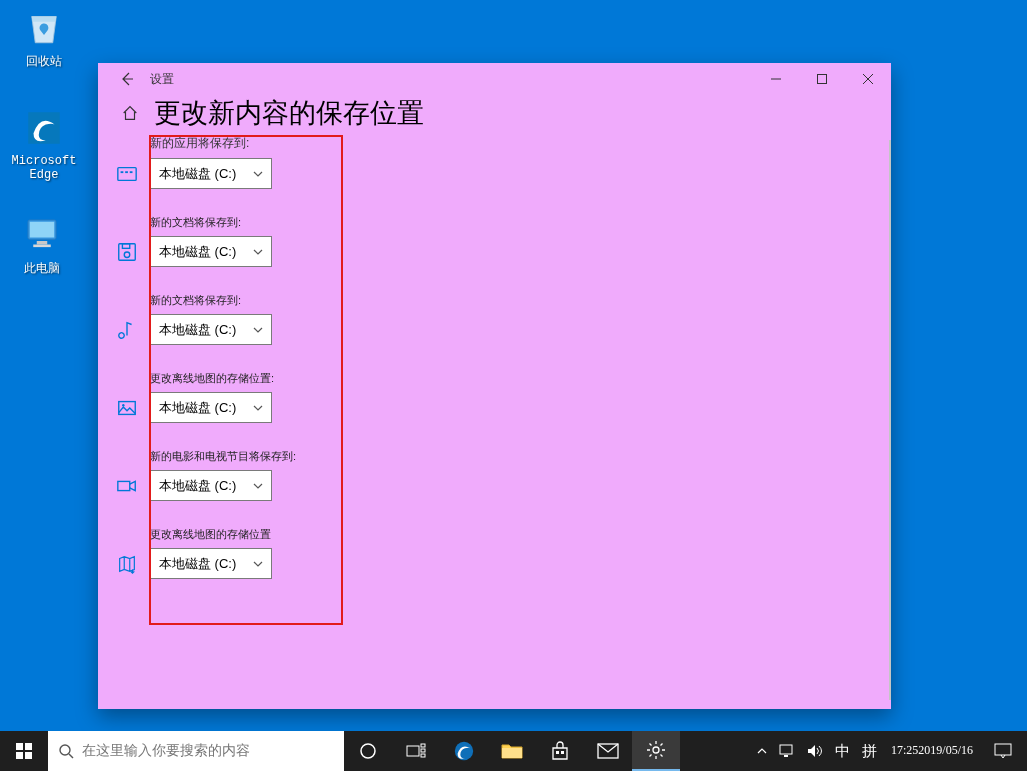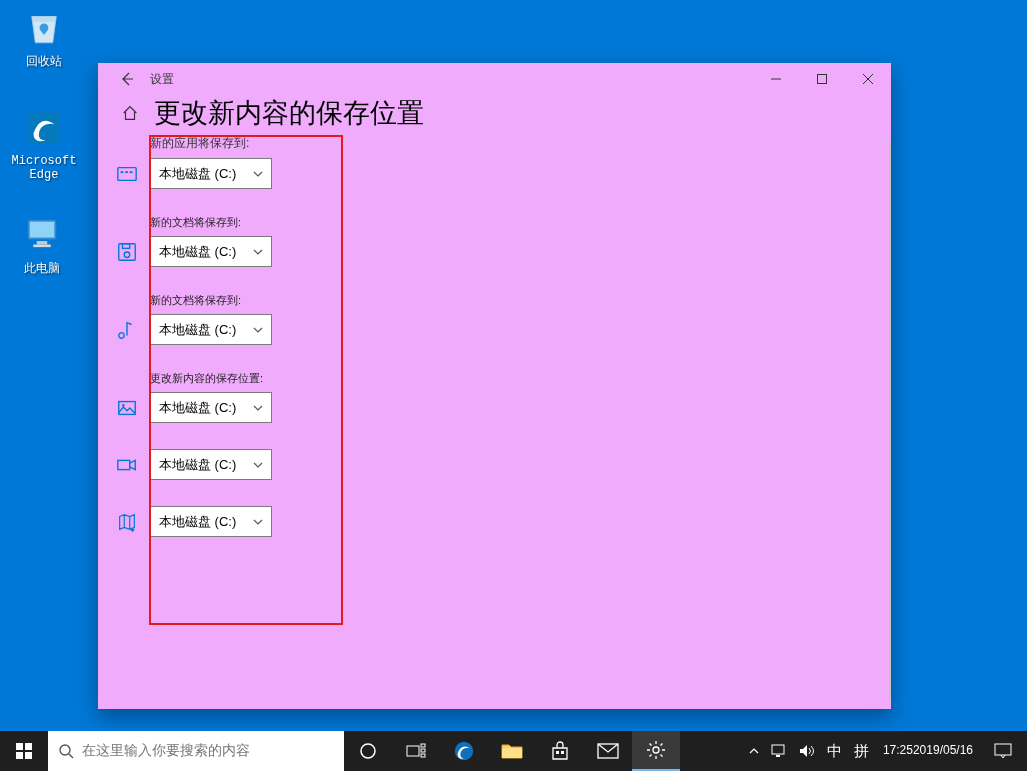--- a/index.html
+++ b/index.html
@@ -131,20 +131,21 @@
 }
 
 
 .taskbar {
   position: absolute;
   left: 0; bottom: 0;
   width: 100%; height: 40px;
   background: #1f1f1f;
   display: flex; align-items: center;
   color: #fff;
+  font-family: Liberation Serif, serif;
 }
 .start-btn {
   width: 48px; height: 40px;
   display: flex; align-items: center; justify-content: center;
   cursor: pointer;
 }
 .search-box {
   height: 40px; width: 296px;
   background: #fff;
   display: flex; align-items: center;
@@ -318,56 +319,58 @@
           <div class="dropdown">
             <span>本地磁盘 (C:)</span>
             <svg class="chev" width="10" height="10" viewBox="0 0 10 10">
                 <path d="M1 3 L5 7 L9 3" stroke="#555" fill="none" stroke-width="1.2"></path>
               </svg>
           </div>
         </div>
       </div>
 
       <div class="section">
-        <div class="label">更改新内容的保存位置:</div>
+        <div class="label">更改离线地图的存储位置:</div>
         <div class="row">
           <div class="icon-slot">
             <svg viewBox="0 0 24 24">
               <rect x="3" y="5" width="18" height="14" stroke="#0078d7" fill="none" stroke-width="1.5"></rect>
               <path d="M3 17 l5 -6 l4 4 l3 -3 l6 6" stroke="#0078d7" fill="none" stroke-width="1.5"></path>
               <circle cx="8" cy="9" r="1.3" fill="#0078d7"></circle>
             </svg>
           </div>
           <div class="dropdown">
             <span>本地磁盘 (C:)</span>
             <svg class="chev" width="10" height="10" viewBox="0 0 10 10">
                 <path d="M1 3 L5 7 L9 3" stroke="#555" fill="none" stroke-width="1.2"></path>
               </svg>
           </div>
         </div>
       </div>
 
       <div class="section">
+        <div class="label">新的电影和电视节目将保存到:</div>
         <div class="row">
           <div class="icon-slot">
             <svg viewBox="0 0 24 24">
               <rect x="2" y="7" width="13" height="10" stroke="#0078d7" fill="none" stroke-width="1.5"></rect>
               <path d="M15 10 l6 -3 v10 l-6 -3" stroke="#0078d7" fill="none" stroke-width="1.5"></path>
             </svg>
           </div>
           <div class="dropdown">
             <span>本地磁盘 (C:)</span>
             <svg class="chev" width="10" height="10" viewBox="0 0 10 10">
                 <path d="M1 3 L5 7 L9 3" stroke="#555" fill="none" stroke-width="1.2"></path>
               </svg>
           </div>
         </div>
       </div>
 
       <div class="section">
+        <div class="label">更改离线地图的存储位置</div>
         <div class="row">
           <div class="icon-slot">
             <svg viewBox="0 0 24 24">
               <path d="M4 6 l5 -2 l6 2 l5 -2 v14 l-5 2 l-6 -2 l-5 2 z M9 4 v14 M15 6 v14" stroke="#0078d7" fill="none" stroke-width="1.3"></path>
               <path d="M18 18 v4 m-2 -2 l2 2 l2 -2" stroke="#0078d7" fill="none" stroke-width="1.3"></path>
             </svg>
           </div>
           <div class="dropdown">
             <span>本地磁盘 (C:)</span>
             <svg class="chev" width="10" height="10" viewBox="0 0 10 10">

